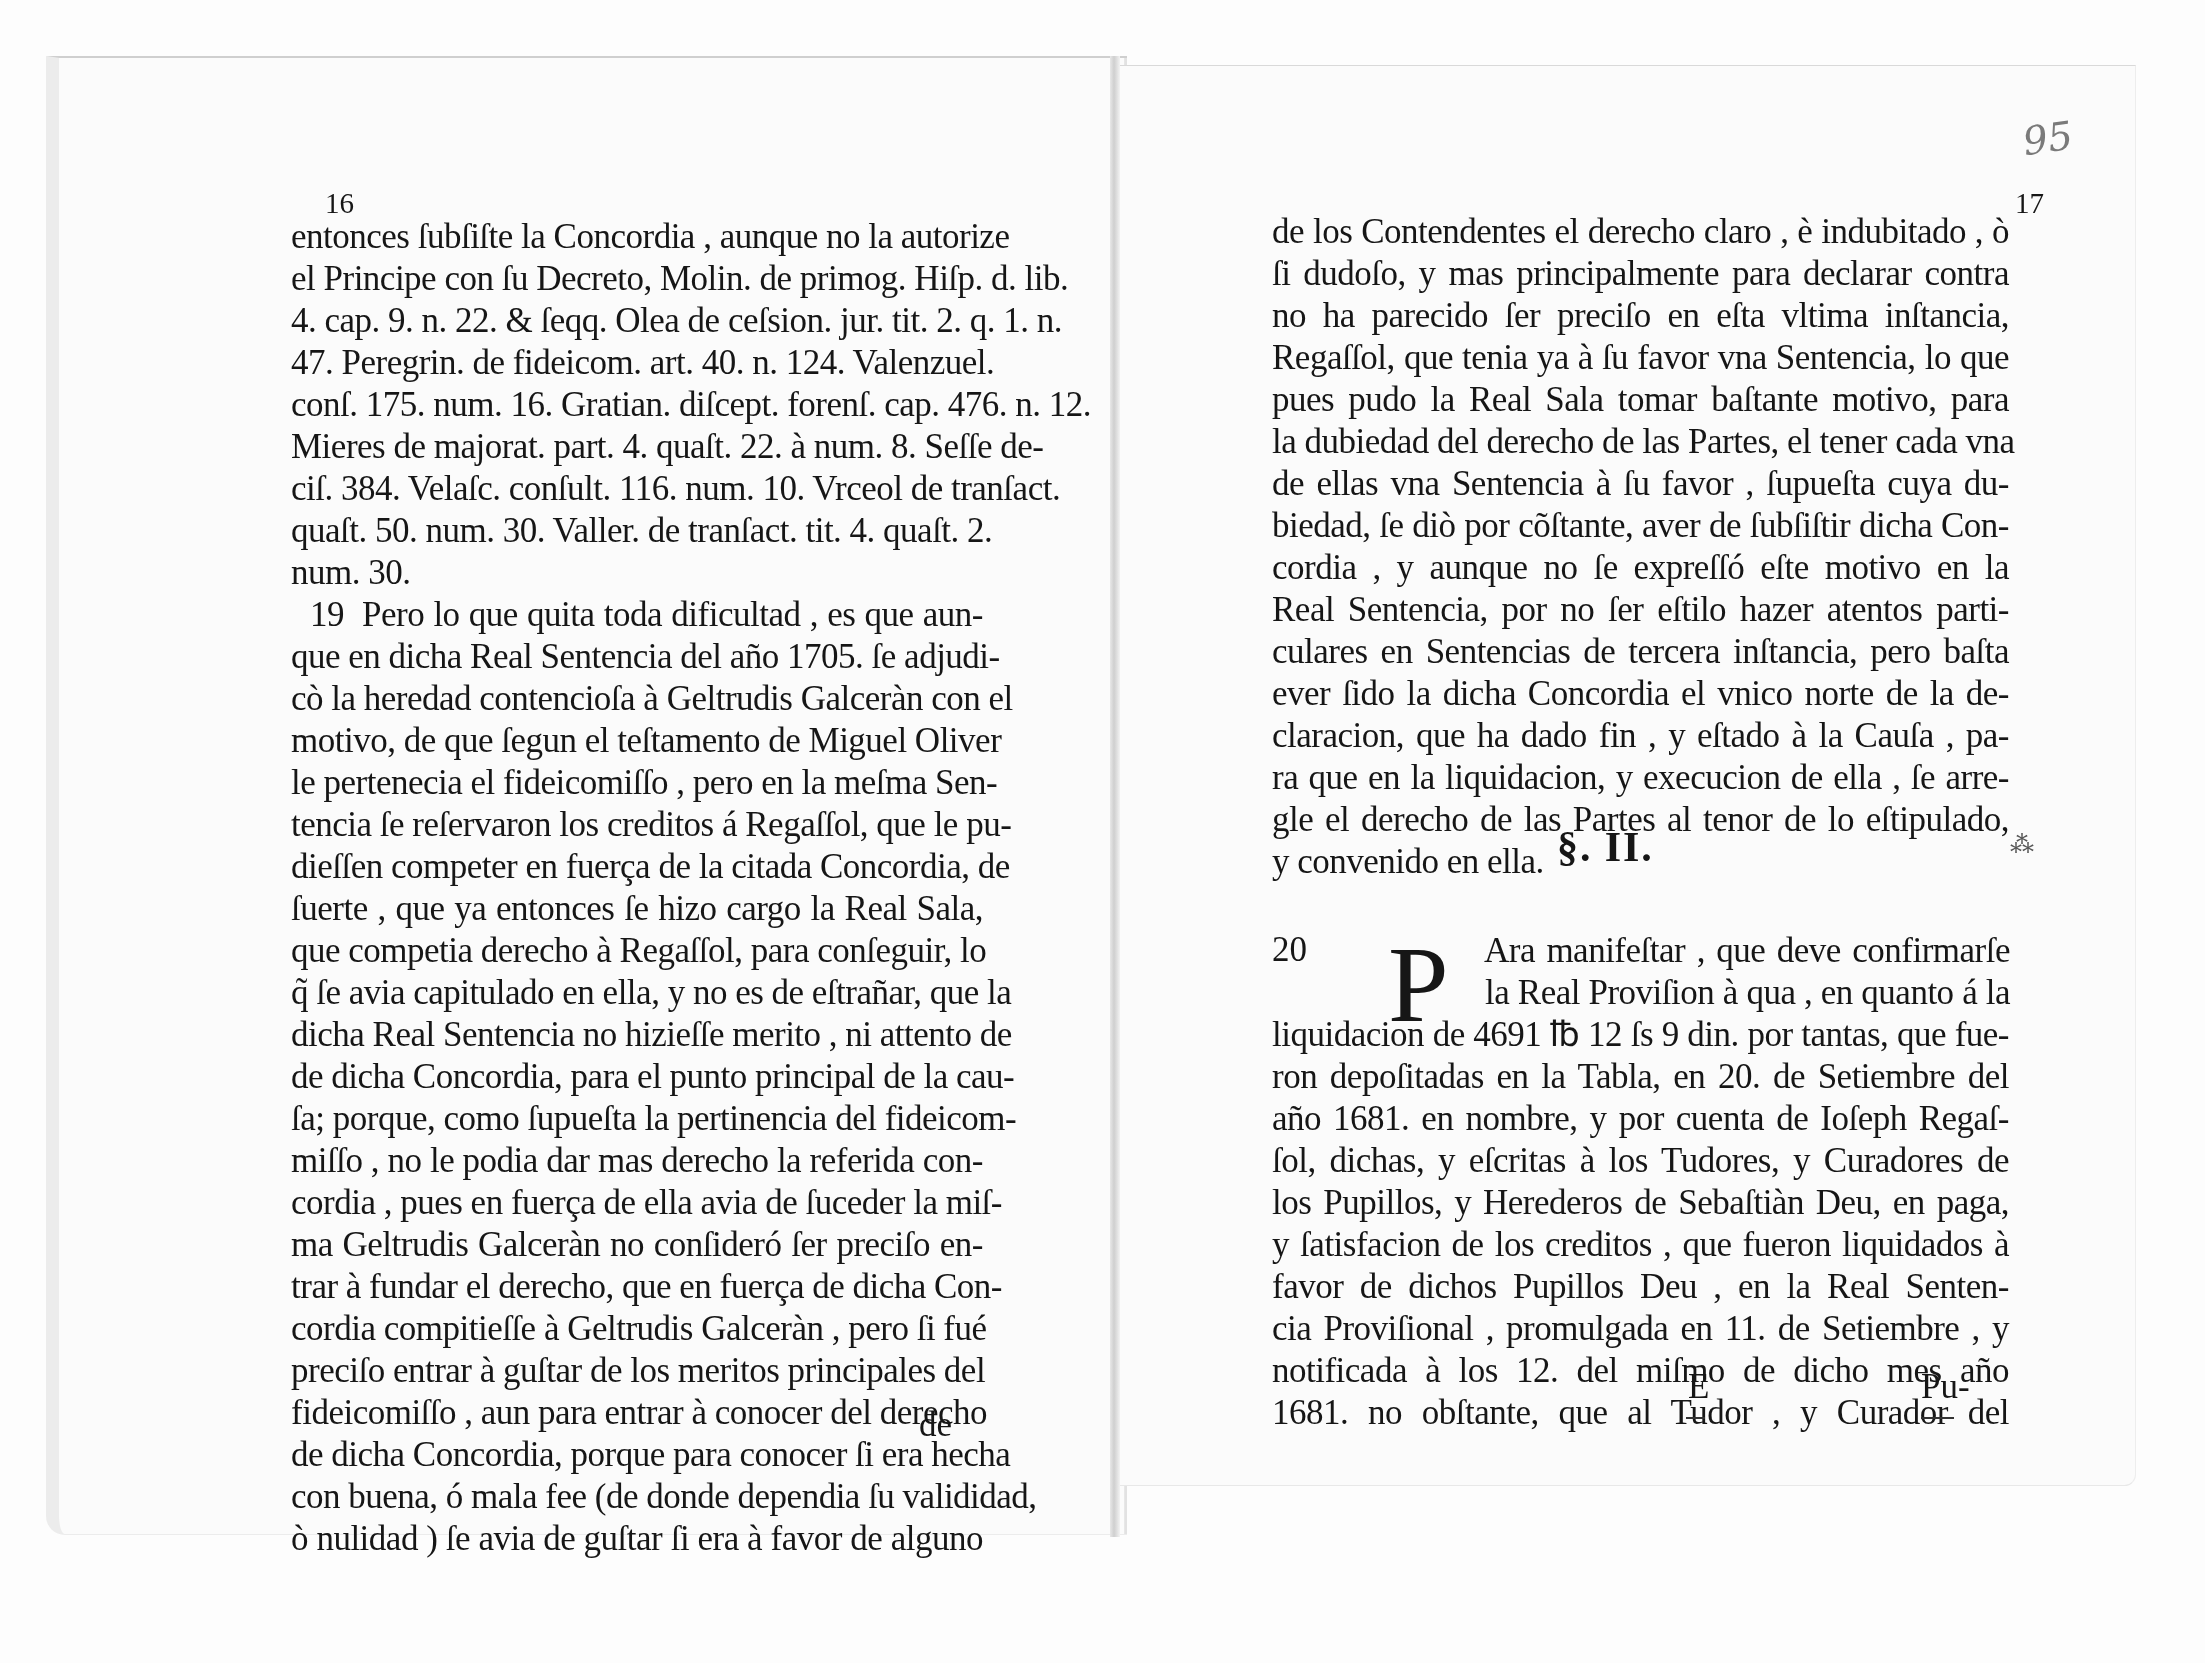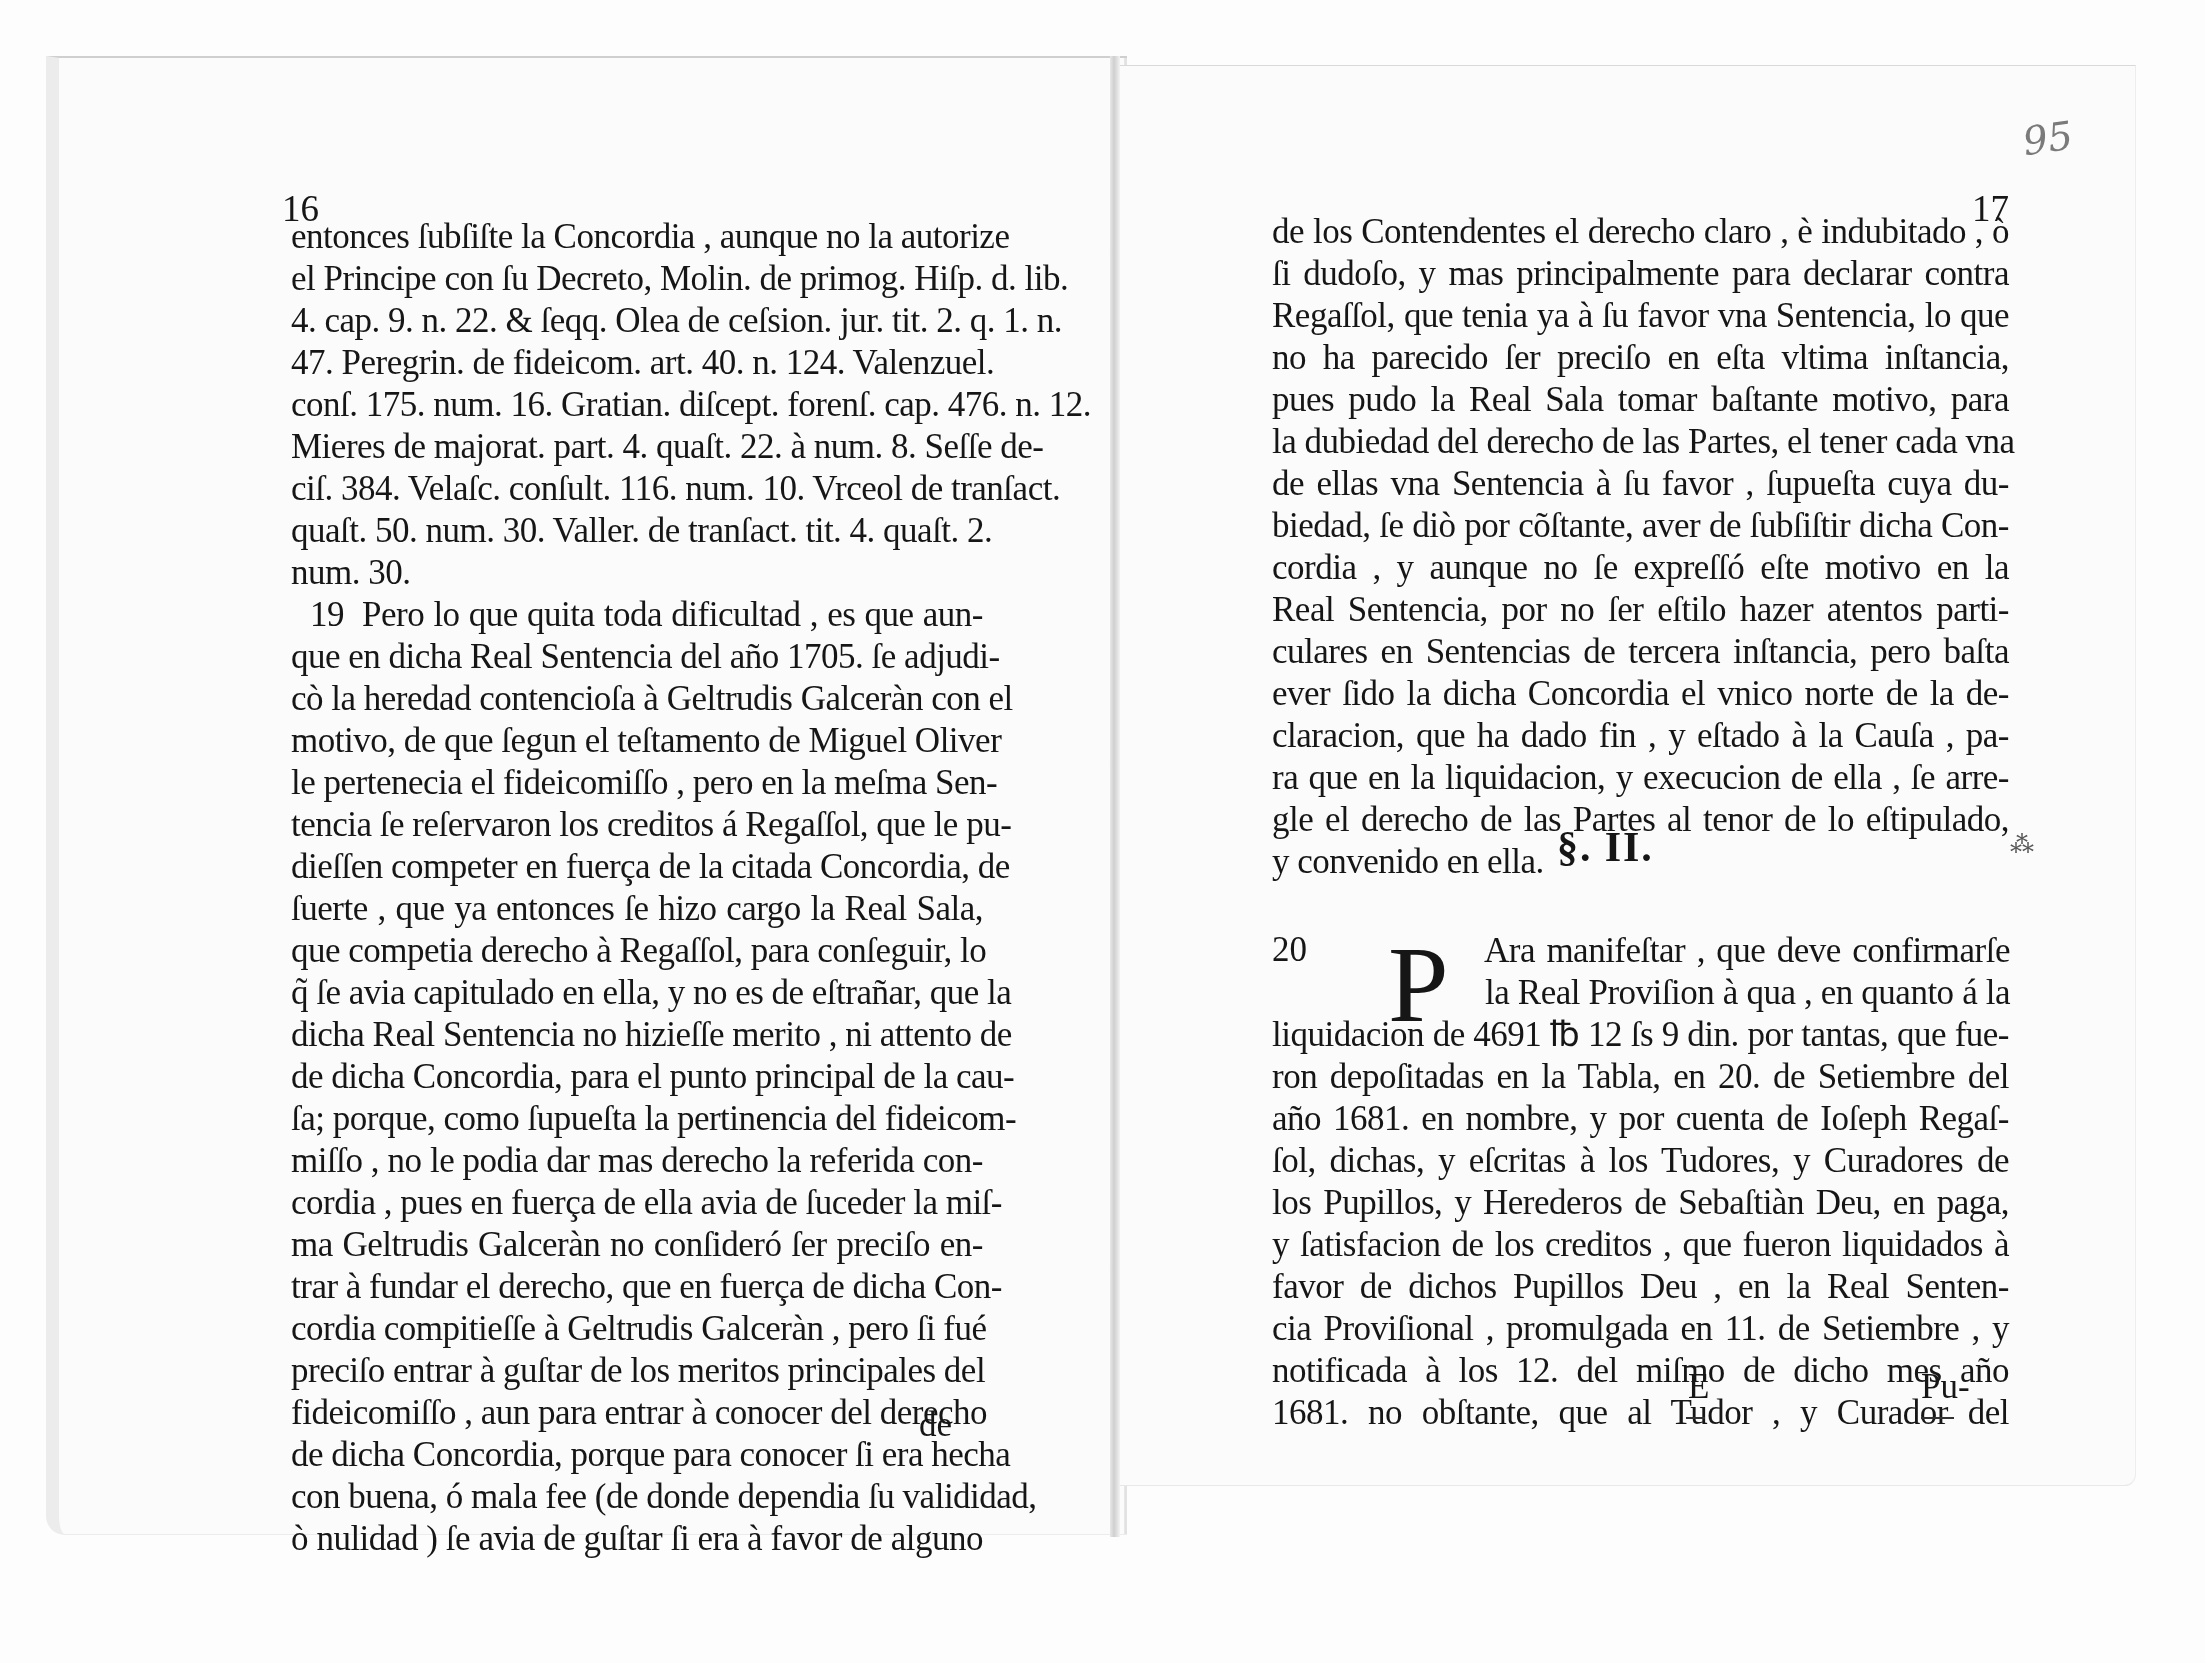--- a/index.html
+++ b/index.html
@@ -28,21 +28,21 @@
   }
   .gutter {
     position:absolute; left:1110px; top:56px; width:10.4px; height:1481px;
     background:linear-gradient(to right, #e8e8e8, #cfcfcf 40%, #e0e0e0 70%, #f3f3f3);
   }
   .text-block { position:absolute; font-size:35px; line-height:42px; letter-spacing:-0.5px; }
   .left-text  { left:281px;  top:216px; width:702px; }
   .right-text { left:1262px; top:211px; width:747px; }
   .line { display:block; white-space:nowrap; text-align:justify; text-align-last:justify; height:42px;margin-left:10px; }
   .line.last { text-align-last:left; }
-  .folio { position:absolute; font-size:37px; }
+  .folio { position:absolute; font-size:29px;margin-left:43px; }
   .folio-left  { left:282px;  top:187px; }
   .folio-right { left:1972px; top:187px; }
   .para-num { display:inline-block; width:52px; text-align:left; }
   .section-heading { position:absolute; left:1557px; top:823px; font-size:42px; font-weight:bold; letter-spacing:1.9px; }
   .para-20 { position:absolute; left:1272px; top:930px; font-size:35px; }
   .dropcap {
     position:absolute; left:1388px; top:937px;
     font-size:109px; line-height:95px; font-weight:normal;
   }
   .catchword { position:absolute; font-size:35px; }
@@ -101,22 +101,22 @@
     <span class="line">con buena, ó mala fee (de donde dependia ſu valididad,</span>
     <span class="line">ò nulidad ) ſe avia de guſtar ſi era à favor de alguno</span>
   </div>
   <div class="catchword catch-left">de</div>
 
   <div class="ms-mark">95</div>
   <div class="folio folio-right">17</div>
   <div class="text-block right-text">
     <span class="line">de los Contendentes el derecho claro , è indubitado , ò</span>
     <span class="line">ſi dudoſo, y mas principalmente para declarar contra</span>
+    <span class="line">no ha parecido ſer preciſo en eſta vltima inſtancia,</span>
     <span class="line">Regaſſol, que tenia ya à ſu favor vna Sentencia, lo que</span>
-    <span class="line">no ha parecido ſer preciſo en eſta vltima inſtancia,</span>
     <span class="line">pues pudo la Real Sala tomar baſtante motivo, para</span>
     <span class="line">la dubiedad del derecho de las Partes, el tener cada vna</span>
     <span class="line">de ellas vna Sentencia à ſu favor , ſupueſta cuya du-</span>
     <span class="line">biedad, ſe diò por cõſtante, aver de ſubſiſtir dicha Con-</span>
     <span class="line">cordia , y aunque no ſe expreſſó eſte motivo en la</span>
     <span class="line">Real Sentencia, por no ſer eſtilo hazer atentos parti-</span>
     <span class="line">culares en Sentencias de tercera inſtancia, pero baſta</span>
     <span class="line">ever ſido la dicha Concordia el vnico norte de la de-</span>
     <span class="line">claracion, que ha dado fin , y eſtado à la Cauſa , pa-</span>
     <span class="line">ra que en la liquidacion, y execucion de ella , ſe arre-</span>

